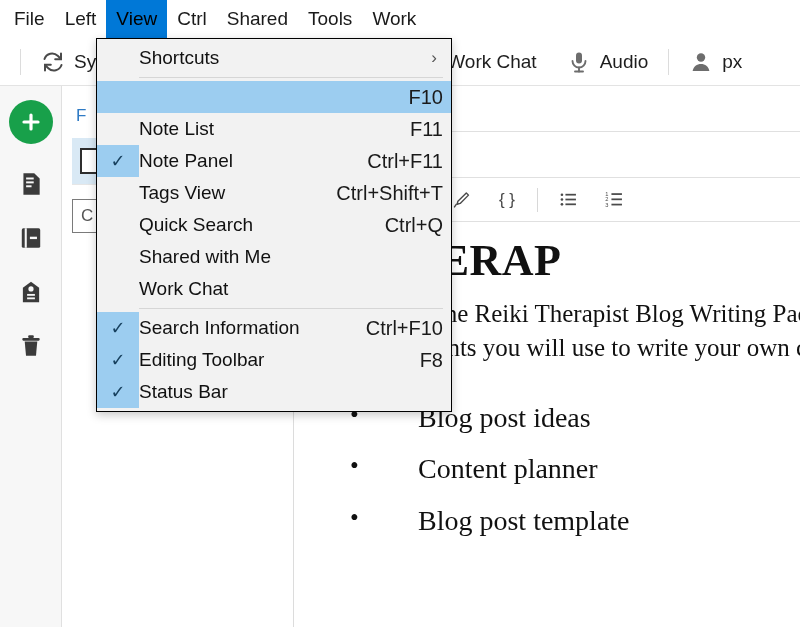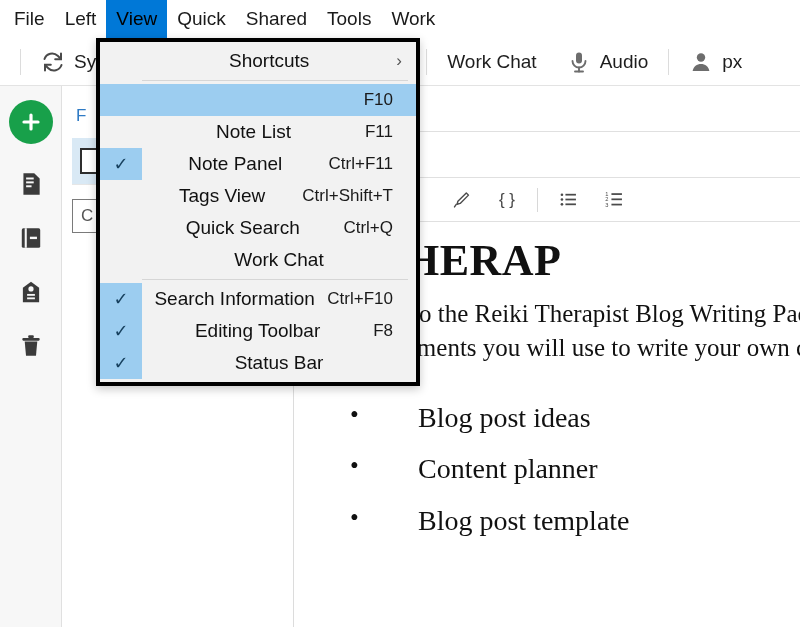--- a/index.html
+++ b/index.html
@@ -278,28 +278,27 @@
     position: absolute;
     left: 0;
     font-size: 25px;
   }
 
   
   .dropdown {
     position: absolute;
     left: 96px;
     top: 38px;
-    width: 324px;
+    width: 356px;
     background: #f2f2f2;
-    border: 4px solid #000000;
+    border: 1px solid #000000;
     box-shadow: 0 3px 9px rgba(0,0,0,.22);
     padding: 3px 0;
     box-sizing: border-box;
     z-index: 50;
-    text-align: center;
   }
   .menu-item {
     height: 32px;
     display: flex;
     align-items: center;
     font-size: 19px;
     color: #111;
     cursor: default;
     position: relative;
   }
@@ -312,22 +311,22 @@
     align-items: center;
     justify-content: center;
     color: #17405e;
     font-size: 18px;
     box-sizing: border-box;
   }
   .menu-check.on { background: #9ccdf0; }
   .menu-label { flex: 1 1 auto; white-space: nowrap; }
   .menu-accel {
     margin-left: auto;
-    padding-right: 23px;
-    font-size: 17px;
+    padding-right: 8px;
+    font-size: 20px;
     color: #1a1a1a;
     white-space: nowrap;
   }
   .menu-arrow {
     margin-left: auto;
     padding-right: 14px;
     color: #555;
     font-size: 17px;
   }
   .menu-sep {
@@ -338,21 +337,21 @@
 </style>
 </head>
 <body>
 
 <div id="app">
 
   <div class="menubar">
     <div class="menubar-item">File</div>
     <div class="menubar-item">Left</div>
     <div class="menubar-item active">View</div>
-    <div class="menubar-item">Quick</div>
+    <div class="menubar-item">Ctrl</div>
     <div class="menubar-item">Shared</div>
     <div class="menubar-item">Tools</div>
     <div class="menubar-item">Work</div>
   </div>
 
   <div class="toolbar">
     <div class="tb-sep"></div>
 
     <div class="tb-btn">
       <span>
@@ -547,20 +546,24 @@
     <span class="menu-label">Tags View</span>
     <span class="menu-accel">Ctrl+Shift+T</span>
   </div>
 
   <div class="menu-item">
     <span class="menu-check"></span>
     <span class="menu-label">Quick Search</span>
     <span class="menu-accel">Ctrl+Q</span>
   </div>
 
+  <div class="menu-item">
+    <span class="menu-check"></span>
+    <span class="menu-label">Shared with Me</span>
+  </div>
 
   <div class="menu-item">
     <span class="menu-check"></span>
     <span class="menu-label">Work Chat</span>
   </div>
   <div class="menu-sep"></div>
 
   <div class="menu-item">
     <span class="menu-check on">✓</span>
     <span class="menu-label">Search Information</span>

